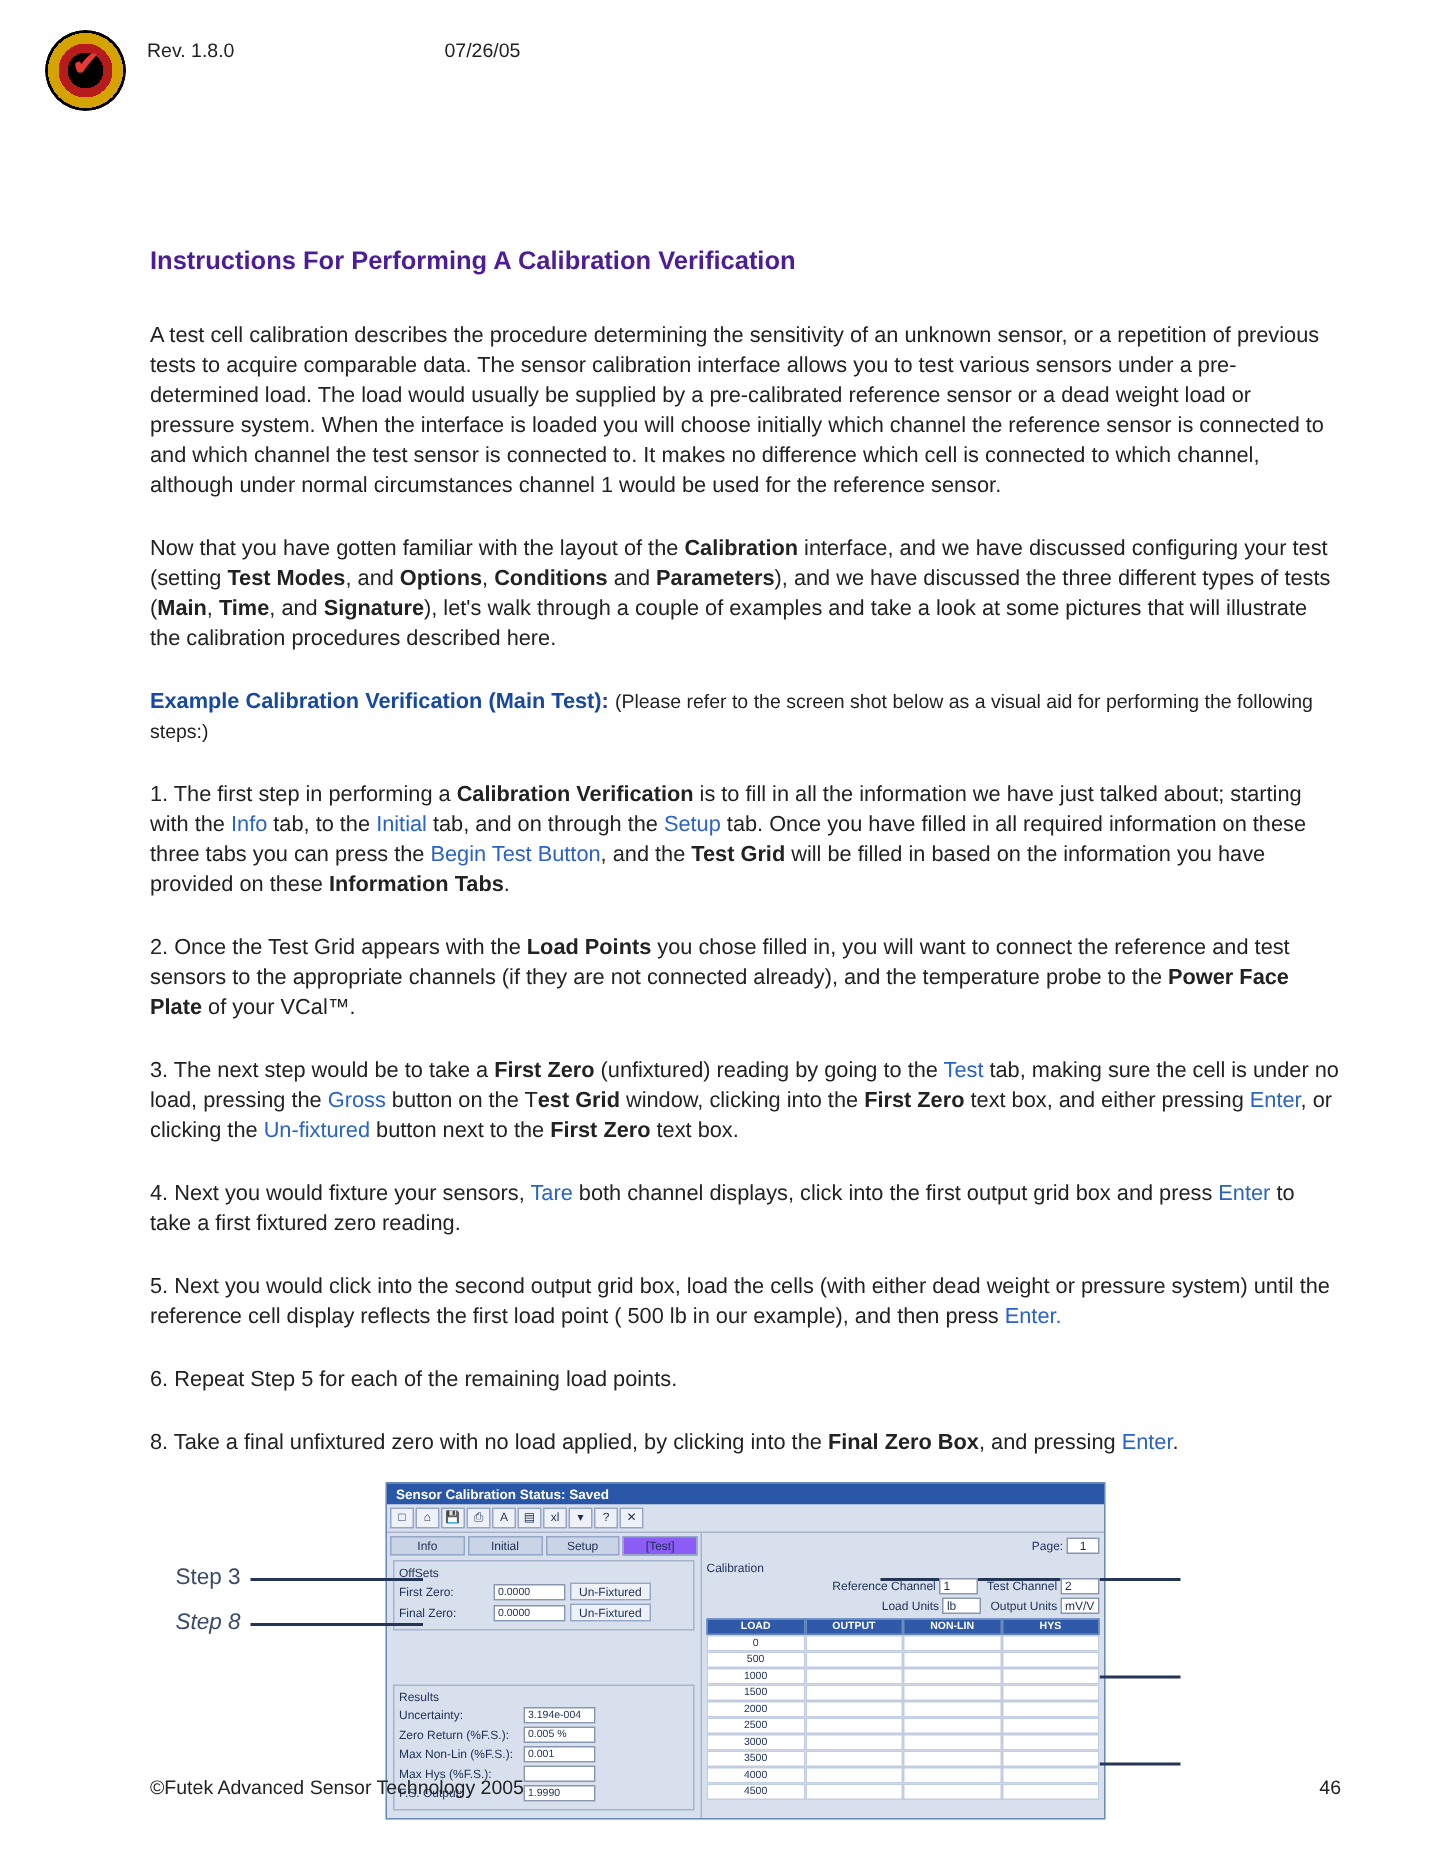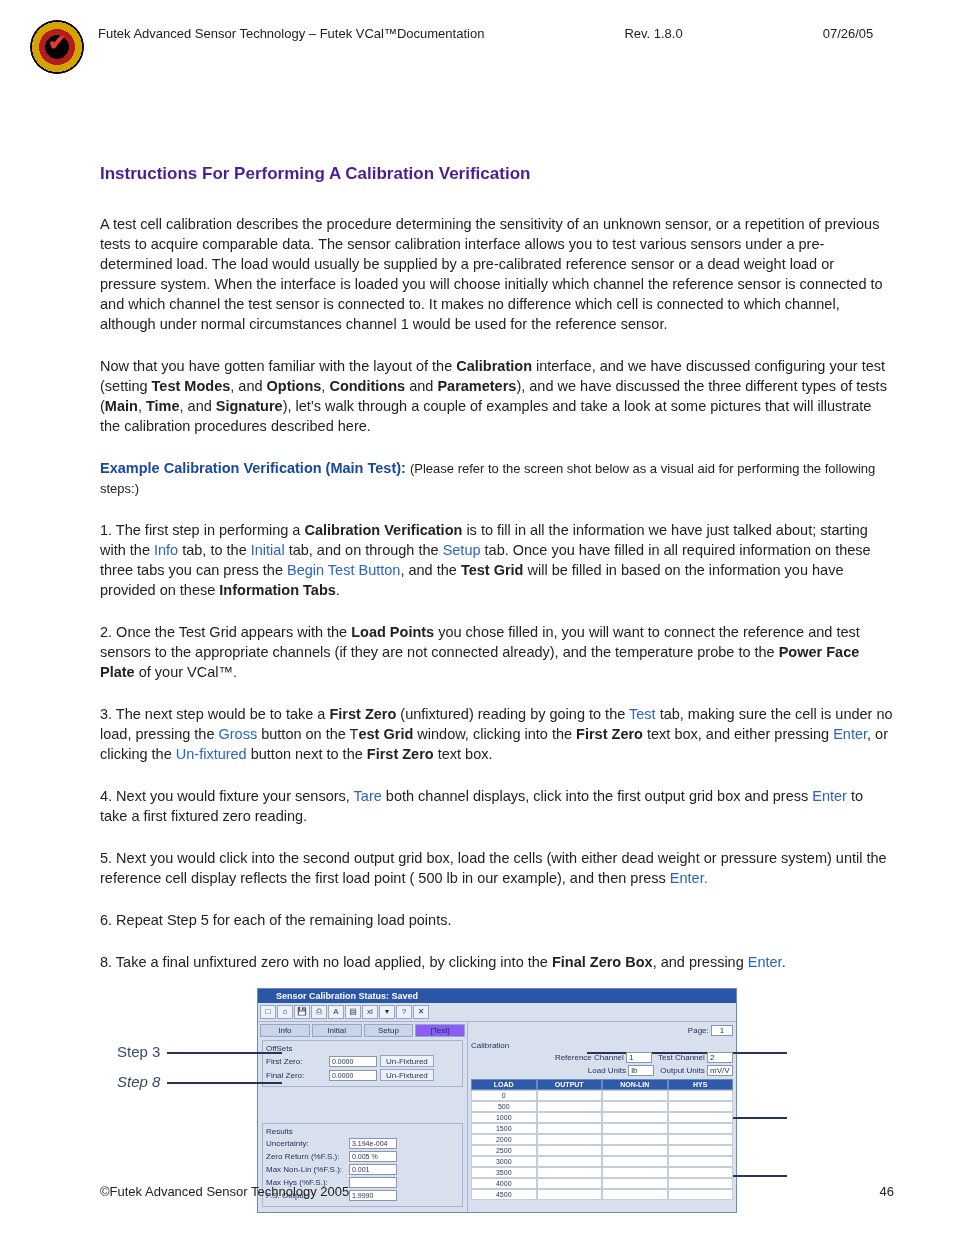--- a/index.html
+++ b/index.html
@@ -13,21 +13,21 @@
   .hdr-row { display:flex; gap:140px; padding-top:6px; }
   h2.title { color:#4c1d95; font-weight:bold; font-size:17px; margin-bottom:30px; }
   p { margin-bottom:22px; line-height:1.38; }
   .bold { font-weight:bold; }
   .blue { color:#2a63c4; }
   .bluebold { color:#1749a0; font-weight:bold; }
   .footer { position:absolute; bottom:36px; left:100px; right:60px; display:flex; justify-content:space-between; font-size:13px;text-align:center; }
   
   .shot { width:480px; margin:-6px auto 0; position:relative; }
   .win { border:1px solid #6b8bbd; background:#d8e0ee; font-size:8px; color:#1d2e55; }
-  .winttl { background:#2a56a8; color:#fff; padding:2px 18px; font-weight:bold; font-size:9px; }
+  .winttl { background:#2a56a8; color:#fff; padding:2px 6px; font-weight:bold; font-size:9px; }
   .toolbar { display:flex; gap:1px; padding:2px; background:#d8e0ee; border-bottom:1px solid #a8b4cc; }
   .toolbar .btn { width:16px; height:14px; background:#eef2f8; border:1px solid #95a6c6; font-size:8px; line-height:12px; text-align:center; }
   .body2 { display:flex; }
   .leftp { width:210px; border-right:1px solid #a8b4cc; padding:2px; }
   .tabsrow { display:flex; gap:2px; margin-bottom:3px; }
   .tab { flex:1; background:#c9d4e6; border:1px solid #95a6c6; text-align:center; padding:1px 2px; }
   .tab.test { background:#8b5cf6; }
   .grp { border:1px solid #a8b4cc; margin:3px 2px; padding:3px; }
   .row8 { display:flex; align-items:center; gap:3px; margin:2px 0; }
   .row8 .lbl { width:60px; }
@@ -57,21 +57,20 @@
   .l5 { left:250px; top:129px; width:280px; }
   .l7 { left:250px; top:187px; width:280px; }
 </style>
 </head>
 <body>
 
 <div class="page">
   <div class="hdr">
     <div class="logo"></div>
     <div class="hdr-row">
-      <span>Futek Advanced Sensor Technology – Futek VCal™Documentation</span>
       <span>Rev. 1.8.0</span>
       <span>07/26/05</span>
     </div>
   </div>
 
   <h2 class="title">Instructions For Performing A Calibration Verification</h2>
 
   <p>A test cell calibration describes the procedure determining the sensitivity of an unknown sensor, or a repetition of previous tests to acquire comparable data. The sensor calibration interface allows you to test various sensors under a pre-determined load. The load would usually be supplied by a pre-calibrated reference sensor or a dead weight load or pressure system. When the interface is loaded you will choose initially which channel the reference sensor is connected to and which channel the test sensor is connected to. It makes no difference which cell is connected to which channel, although under normal circumstances channel 1 would be used for the reference sensor.</p>
 
   <p>

